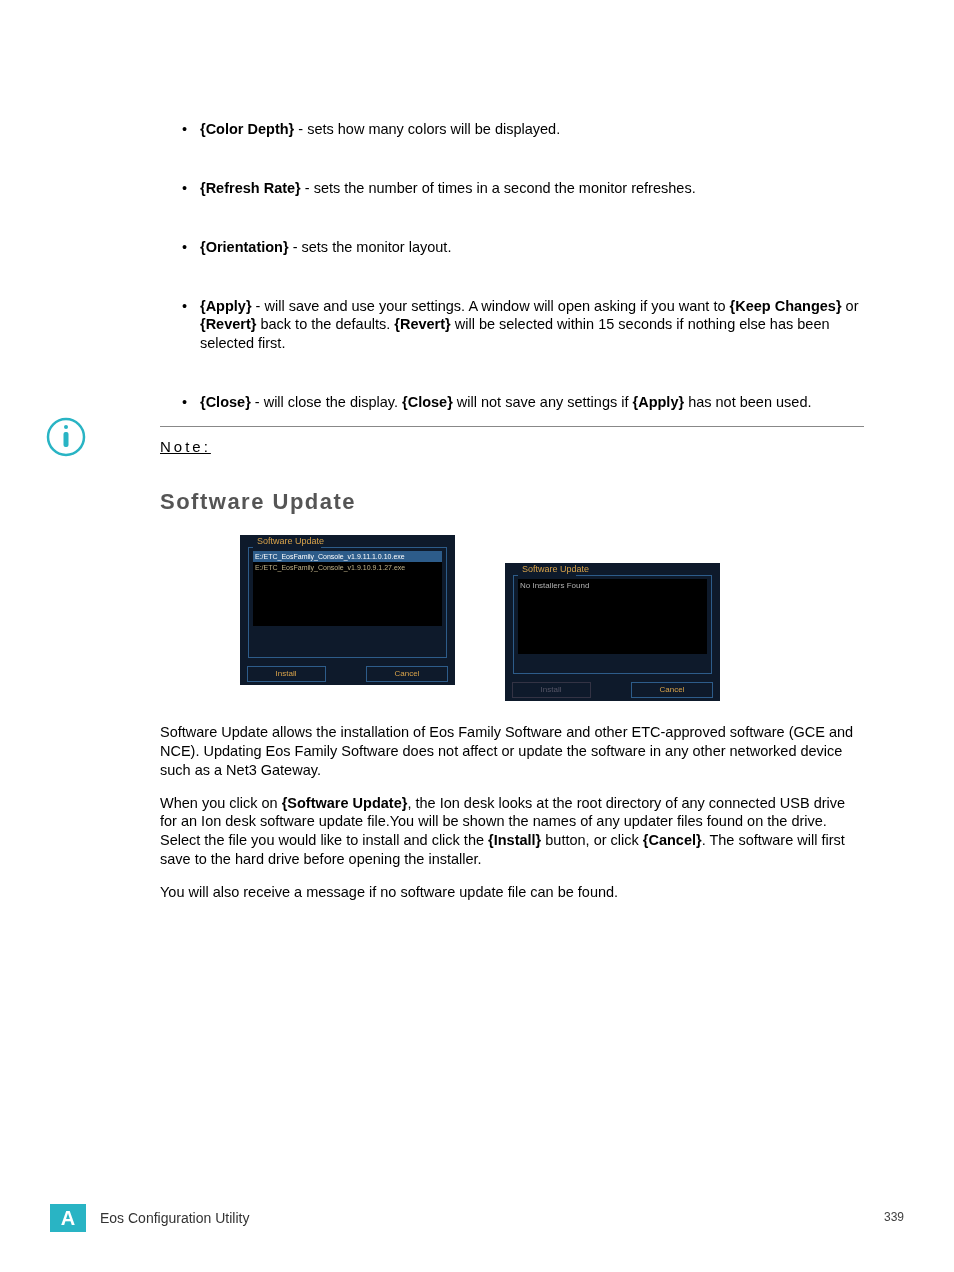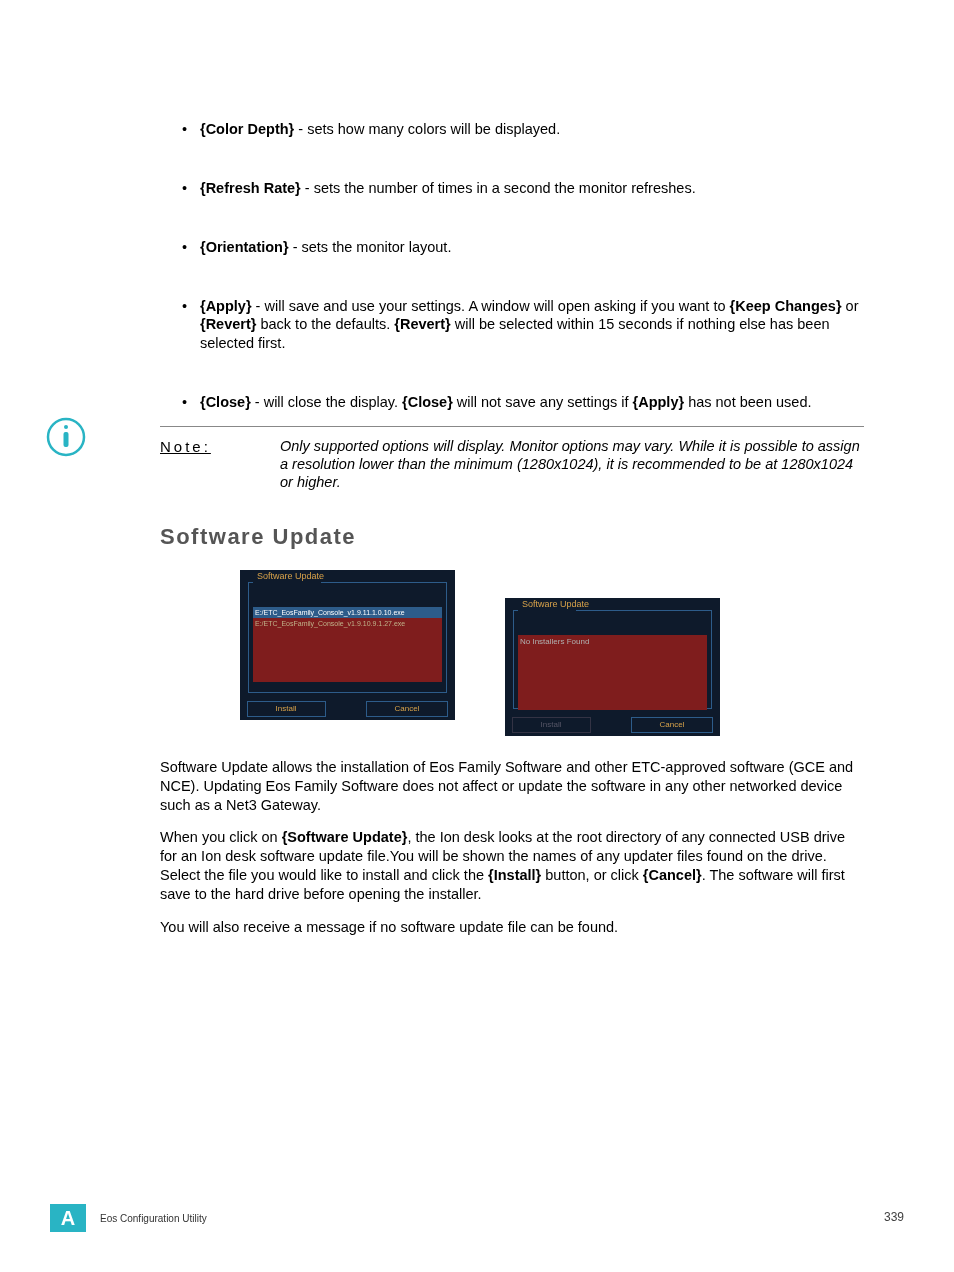--- a/index.html
+++ b/index.html
@@ -120,25 +120,24 @@
   }
     .panel-frame.long::after {
     content: "";
     position: absolute;
     top: 0;
     right: 0;
     width: 135px;
     border-top: 1px solid #2d5c8a;
   }
   .panel-list {
-    background: #7f1d1d;
+    background: #000000;
     min-height: 75px;
     font-size: 7px;
     color: #c0b38a;
-    margin-top: 21px;
   }
   .panel-list .row {
     padding: 1px 2px;
   }
   .panel-list .row.sel {
     background: #2d5c8a;
     color: #fff;
   }
   .panel-msg {
     color: #b0b0b0;
@@ -187,21 +186,21 @@
     font-weight: bold;
     font-size: 20px;
     width: 36px;
     height: 28px;
     display: flex;
     align-items: center;
     justify-content: center;
     margin-right: 14px;
   }
   .footer-text {
-    font-size: 10px;
+    font-size: 14px;
     color: #333;
     flex: 1;
   }
   .footer-page {
     font-size: 12px;
     color: #404040;
   }
   b { font-weight: bold; }
 </style>
 </head>
@@ -230,21 +229,20 @@
 
     <div class="note-row">
       <div class="note-icon">
         <svg width="40" height="40" viewBox="0 0 40 40">
           <circle cx="20" cy="20" r="18" fill="none" stroke="#29b4c4" stroke-width="2.5"></circle>
           <circle cx="20" cy="10" r="2" fill="#29b4c4"></circle>
           <rect x="17.5" y="15" width="5" height="15" rx="2" fill="#29b4c4"></rect>
         </svg>
       </div>
       <div class="note-label">Note:</div>
-      <div class="note-text">Only supported options will display. Monitor options may vary. While it is possible to assign a resolution lower than the minimum (1280x1024), it is recommended to be at 1280x1024 or higher.</div>
     </div>
 
     <div class="section-heading">Software Update</div>
 
     <div class="shots">
       <div class="panel" style="height:150px;">
         <div style="position:relative; top:-6px; left:6px;">
           <span class="panel-title">Software Update</span>
         </div>
         <div class="panel-frame short" style="margin-top:-10px; height:106px;">

